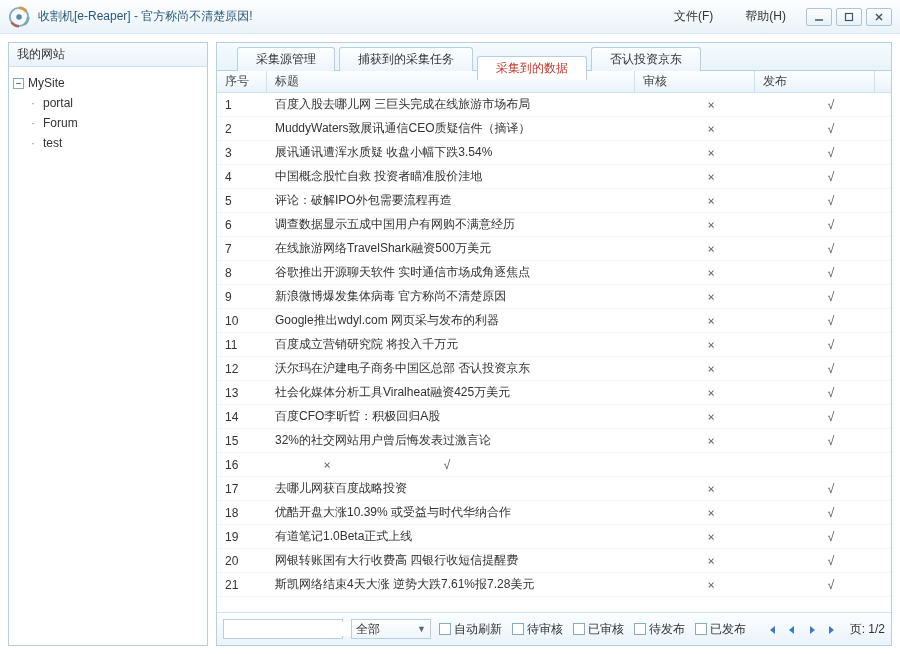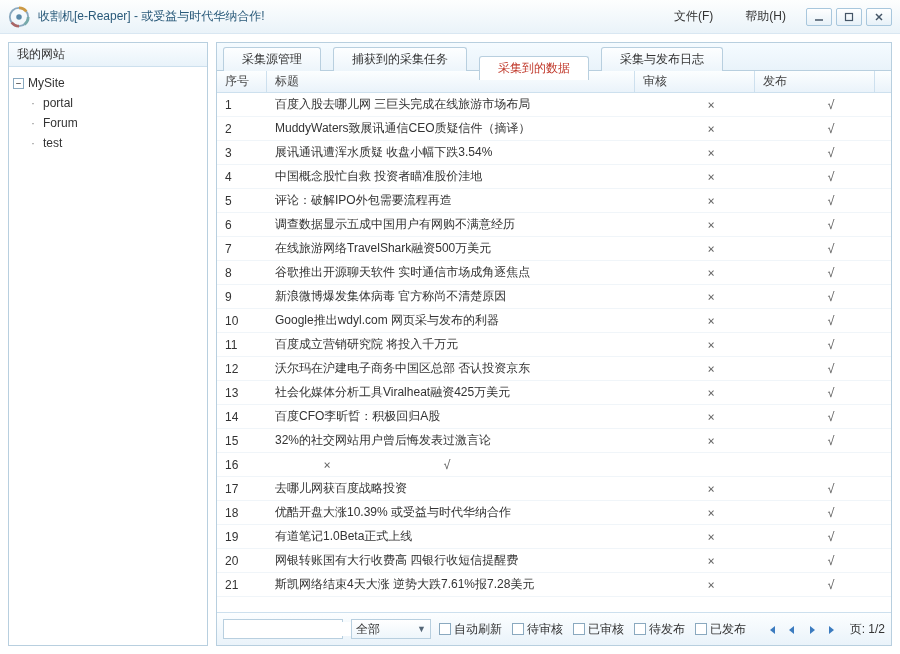--- a/index.html
+++ b/index.html
@@ -16,21 +16,21 @@
 .outer{flex:1;padding:8px;display:flex;gap:8px;min-height:0}
 .panel{border:1px solid #b8cfdf;background:#fff;display:flex;flex-direction:column;min-height:0}
 .sidebar{width:200px}
 .panel-header{height:24px;background:linear-gradient(#fafdff,#e9f3fa);border-bottom:1px solid #cde0ee;display:flex;align-items:center;padding:0 8px}
 .tree{padding:6px 4px;font-family:Consolas,monospace;font-size:12px;color:#222;line-height:20px}
 .tree-row{display:flex;align-items:center;gap:4px}
 .tree-toggle{width:11px;height:11px;border:1px solid #8aa9bf;display:inline-flex;align-items:center;justify-content:center;font-size:9px;line-height:1;font-family:monospace}
 .tree-children{margin-left:18px}
 .tree-children .tree-row::before{content:"·";color:#888;margin-right:4px}
 .main{flex:1;min-width:0}
-.tabs{display:flex;height:28px;background:linear-gradient(#f5fbff,#e9f3fa);border-bottom:1px solid #b8cfdf;padding-top:4px;padding-left:6px;gap:12px}
+.tabs{display:flex;height:28px;background:linear-gradient(#f5fbff,#e9f3fa);border-bottom:1px solid #b8cfdf;padding-top:4px;padding-left:20px;gap:4px}
 .tab{padding:0 18px;height:24px;line-height:22px;border:1px solid #b8cfdf;border-bottom:none;background:linear-gradient(#fdfeff,#edf5fb);border-radius:3px 3px 0 0}
 .tab.active{background:#fff;color:#c0392b;position:relative;top:9px}
 .grid-header{display:flex;height:22px;background:linear-gradient(#fcfeff,#eaf3fa);border-bottom:1px solid #cde0ee}
 .gh{border-right:1px solid #cde0ee;padding:0 8px;display:flex;align-items:center;color:#444}
 .col-idx{width:50px}
 .col-title{flex:1}
 .col-check{width:120px}
 .col-pub{width:120px}
 .col-sc{width:16px;border-right:none}
 .grid-body{flex:1;overflow-y:auto;overflow-x:hidden}
@@ -64,21 +64,21 @@
   <div class="titlebar">
     <span class="app-icon">
       <svg viewBox="0 0 24 24">
           <circle cx="12" cy="12" r="10" fill="none" stroke="#8aa9bf" stroke-width="2"></circle>
           <circle cx="12" cy="12" r="3" fill="#5a89a8"></circle>
           <path d="M12 2a10 10 0 0 1 8 4" fill="none" stroke="#c94" stroke-width="3"></path>
           <path d="M22 12a10 10 0 0 1-4 8" fill="none" stroke="#7aa" stroke-width="3"></path>
           <path d="M12 22a10 10 0 0 1-8-4" fill="none" stroke="#a66" stroke-width="3"></path>
         </svg>
     </span>
-    <span class="app-title">收割机[e-Reaper] - 或受益与时代华纳合作!</span>
+    <span class="app-title">收割机[e-Reaper] - 官方称尚不清楚原因!</span>
     <div class="menus">
       <span>文件(F)</span>
       <span>帮助(H)</span>
     </div>
     <div class="win-controls">
       <div class="win-btn">
           <svg viewBox="0 0 10 10">
             <line x1="1" y1="8" x2="9" y2="8" stroke="#456" stroke-width="1.5"></line>
           </svg>
         </div>
@@ -117,21 +117,21 @@
             </div>
           </div>
       </div>
     </div>
 
     <div class="panel main">
       <div class="tabs" id="tabs">
           <div class="tab">采集源管理</div>
           <div class="tab">捕获到的采集任务</div>
           <div class="tab active">采集到的数据</div>
-          <div class="tab">采集与发布日志</div>
+          <div class="tab">否认投资京东</div>
         </div>
       <div class="grid-header">
         <div class="gh col-idx">序号</div>
         <div class="gh col-title">标题</div>
         <div class="gh col-check">审核</div>
         <div class="gh col-pub">发布</div>
         <div class="gh col-sc"></div>
       </div>
       <div class="grid-body" id="grid-body">
           <div class="row">

